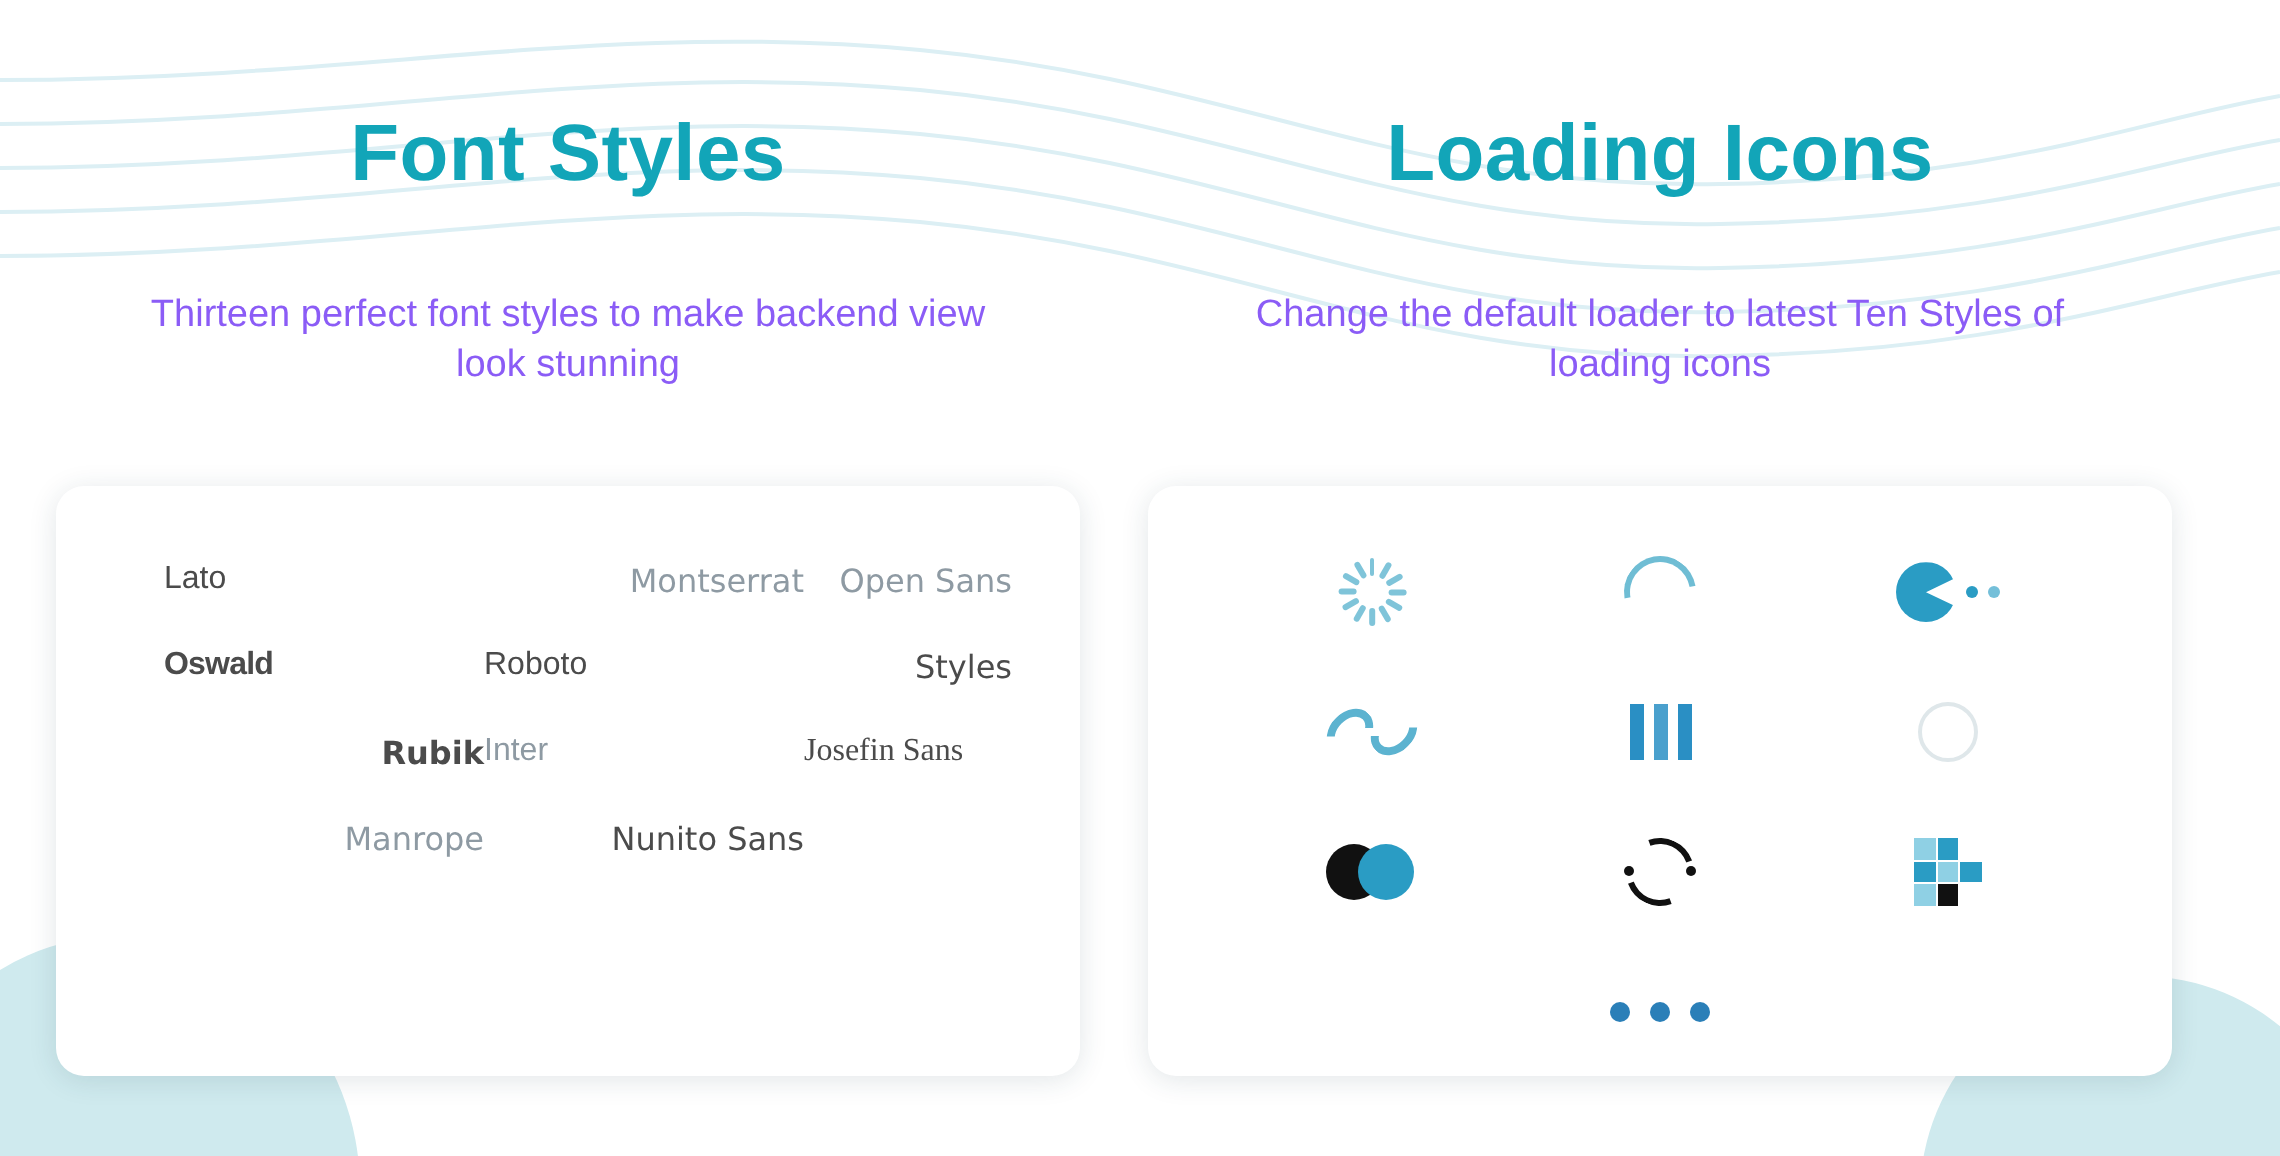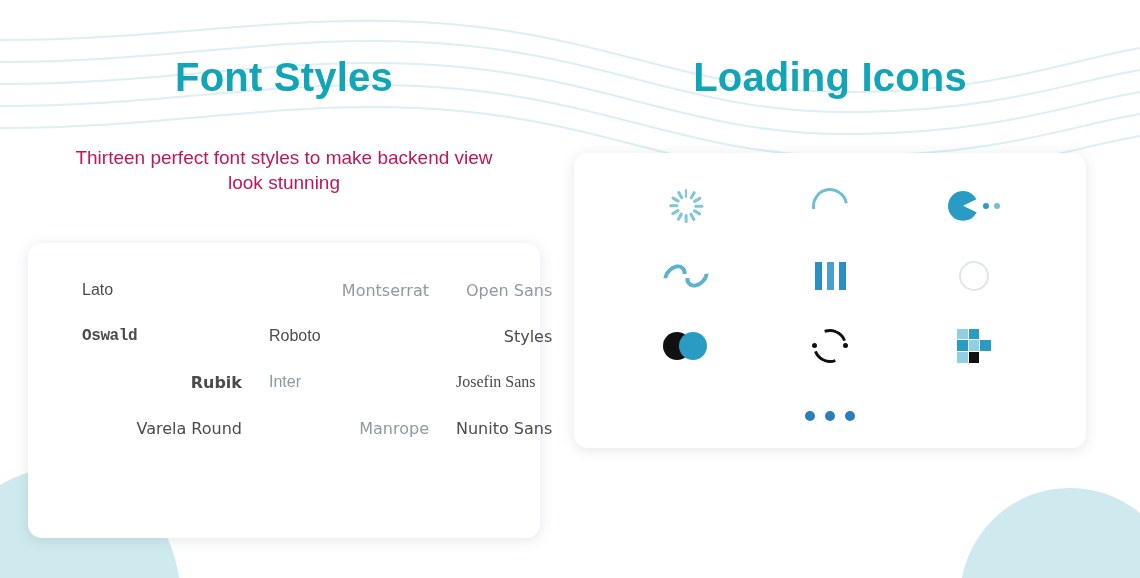--- a/index.html
+++ b/index.html
@@ -64,21 +64,21 @@
     margin-top: 56px;
     font-size: 40px;
     font-weight: bold;
     color: #12a5b8;
     letter-spacing: 0.2px;
     line-height: 1.05;
   }
   .col-subtitle {
     margin-top: 20px;
     font-size: 19px;
-    color: #be185d;
+    color: #8b5cf6;
     text-align: center;
     line-height: 1.35;
     max-width: 420px;
   }
 
   .card {
     margin-top: 28px;
     width: 512px;
     height: 295px;
     background: #ffffff;
@@ -90,27 +90,25 @@
   
   .font-grid {
     position: absolute;
     top: 38px;
     left: 54px;
     right: 34px;
     display: grid;
     grid-template-columns: 160px 160px 1fr;
     row-gap: 24px;
     column-gap: 0;
-    gap: 27px;
   }
   .font-sample {
     font-size: 16px;
     color: #4b4b4b;
     white-space: nowrap;
-    font-family: Liberation Mono, monospace;
   }
   .font-sample.serif { font-family: Liberation Serif, serif; }
   .font-sample.sans  { font-family: "DejaVu Sans", sans-serif; text-align: right; }
   .font-sample.lib   { font-family: "Liberation Sans", sans-serif; }
   .font-sample.bold  { font-weight: bold; }
   .font-sample.light { color: #8e9aa3; }
   .font-sample.cond  { letter-spacing: -0.4px; }
 
   
   .loader-grid {
@@ -257,30 +255,30 @@
         <span class="font-sample sans light">Open Sans</span>
 
         <span class="font-sample cond bold">Oswald</span>
         <span class="font-sample lib">Roboto</span>
 
         <span class="font-sample sans">Styles</span>
         <span class="font-sample sans bold">Rubik</span>
         <span class="font-sample lib light">Inter</span>
 
         <span class="font-sample serif">Josefin Sans</span>
-        <span class="font-sample sans">Varela Round</span>
         <span class="font-sample sans light">Manrope</span>
 
         <span class="font-sample sans">Nunito Sans</span>
       </div>
     </div>
   </section>
 
   <section class="column">
     <h1 class="col-title">Loading Icons</h1>
+    <p class="col-subtitle">Change the default loader to latest Ten Styles of loading icons</p>
 
     <div class="card">
       <div class="loader-grid">
 
         <div class="loader-cell">
           <div class="ld-ticks">
             <i style="transform:rotate(0deg)"></i>
               <i style="transform:rotate(30deg)"></i>
             <i style="transform:rotate(60deg)"></i>
               <i style="transform:rotate(90deg)"></i>

